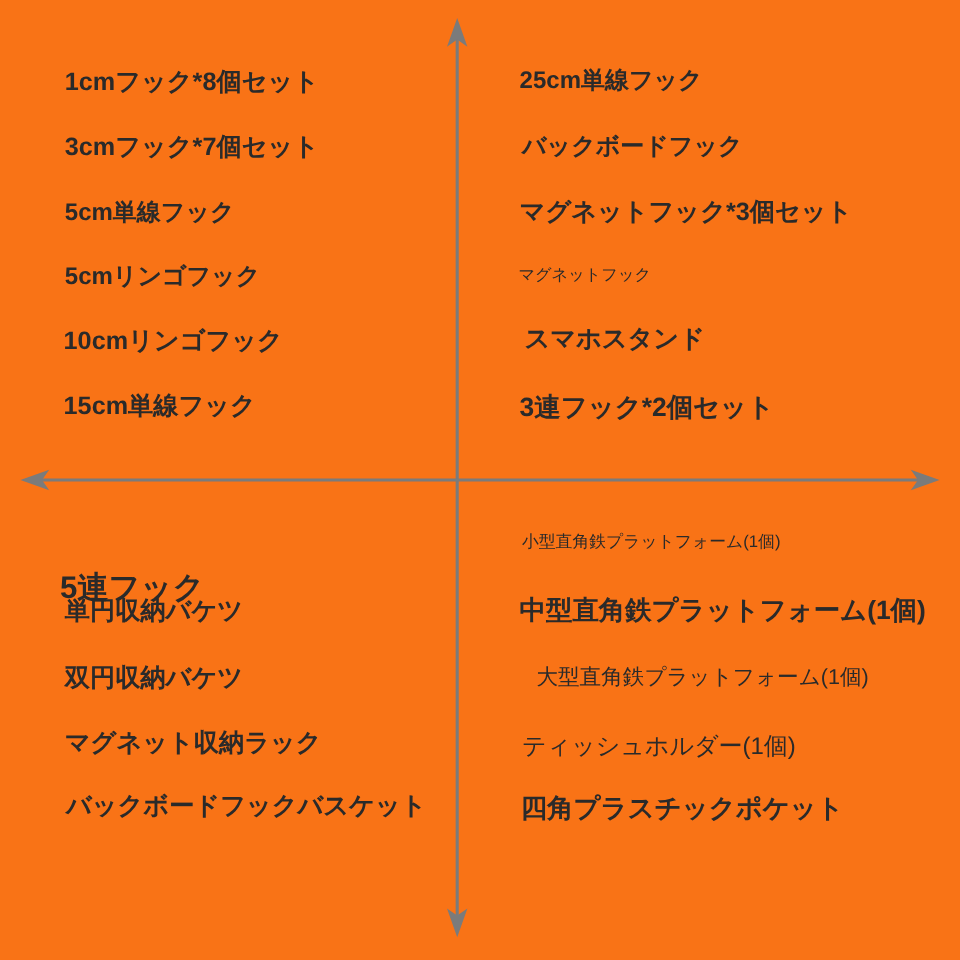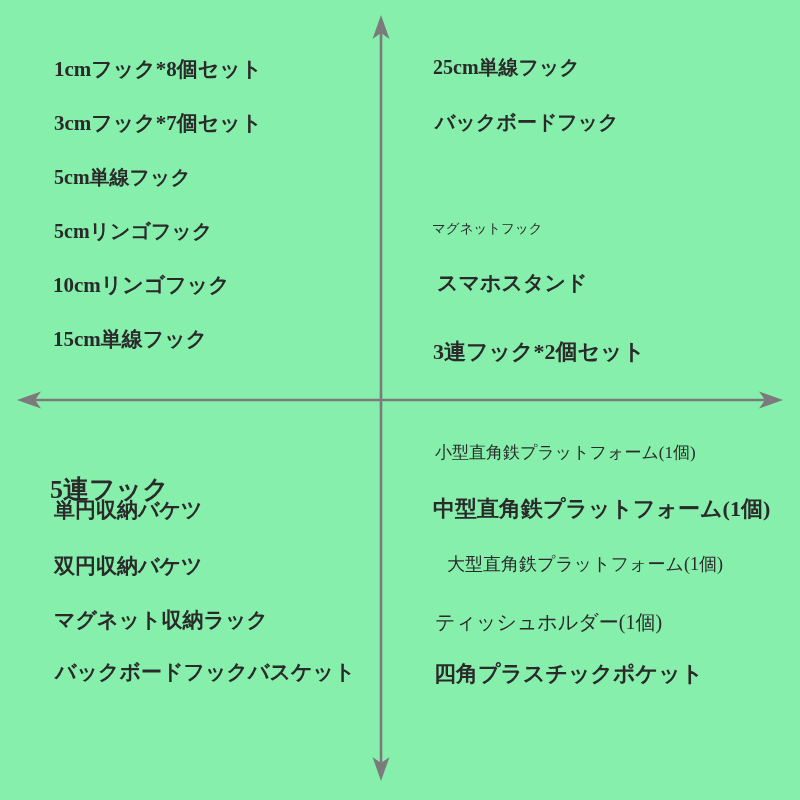--- a/index.html
+++ b/index.html
@@ -4,23 +4,23 @@
 <style>
   html, body {
     margin: 0;
     padding: 0;
     background: #ffffff;
   }
   .canvas {
     position: relative;
     width: 800px;
     height: 800px;
-    background: #86efac;
+    background: #f97316;
     overflow: hidden;
-    font-family: Liberation Serif, serif;
+    font-family: Liberation Sans, sans-serif;
     color: #2a2a2a;
   }
   .axes-svg {
     position: absolute;
     left: 0;
     top: 0;
     width: 800px;
     height: 800px;
   }
   .item {
@@ -35,29 +35,29 @@
   .tl2 { left: 54px;  top: 166px; font-size: 20px; font-weight: 600; }
   .tl3 { left: 54px;  top: 220px; font-size: 20px; font-weight: 600; }
   .tl4 { left: 53px;  top: 273px; font-size: 21px; font-weight: 600; }
   .tl5 { left: 53px;  top: 327px; font-size: 21px; font-weight: 600; }
   
   .tr0 { left: 433px; top: 56px;  font-size: 20px; font-weight: 600; }
   .tr1 { left: 435px; top: 111px; font-size: 20px; font-weight: 600; }
   .tr2 { left: 433px; top: 165px; font-size: 21px; font-weight: 600; }
   .tr3 { left: 432px; top: 221px; font-size: 13.5px; font-weight: 500; }
   .tr4 { left: 437px; top: 271px; font-size: 21px; font-weight: 600; }
-  .tr5 { left: 433px; top: 327px; font-size: 22px; font-weight: 600; margin-top: 12px; }
+  .tr5 { left: 433px; top: 327px; font-size: 22px; font-weight: 600; }
   
   .bl0 { left: 50px;  top: 441px; font-size: 26px; font-weight: 700; margin-top: 34px; }
   .bl1 { left: 54px;  top: 498px; font-size: 21px; font-weight: 600; }
   .bl2 { left: 54px;  top: 554px; font-size: 21px; font-weight: 600; }
   .bl3 { left: 54px;  top: 608px; font-size: 21px; font-weight: 600; }
   .bl4 { left: 55px;  top: 660px; font-size: 21px; font-weight: 600; }
   
-  .br0 { left: 435px; top: 443px; font-size: 17px; font-weight: 500; }
+  .br0 { left: 435px; top: 443px; font-size: 14px; font-weight: 500; }
   .br1 { left: 433px; top: 496px; font-size: 22px; font-weight: 700; }
   .br2 { left: 447px; top: 554px; font-size: 18px; font-weight: 500; }
   .br3 { left: 435px; top: 611px; font-size: 20px; font-weight: 500; }
   .br4 { left: 434px; top: 661px; font-size: 22px; font-weight: 600; }
 </style>
 </head>
 <body>
 
 <div class="canvas">
 
@@ -72,20 +72,21 @@
 
   <div class="item tl0">1cmフック*8個セット</div>
   <div class="item tl1">3cmフック*7個セット</div>
   <div class="item tl2">5cm単線フック</div>
   <div class="item tl3">5cmリンゴフック</div>
   <div class="item tl4">10cmリンゴフック</div>
   <div class="item tl5">15cm単線フック</div>
 
   <div class="item tr0">25cm単線フック</div>
   <div class="item tr1">バックボードフック</div>
+  <div class="item tr2">マグネットフック*3個セット</div>
   <div class="item tr3">マグネットフック</div>
   <div class="item tr4">スマホスタンド</div>
   <div class="item tr5">3連フック*2個セット</div>
 
   <div class="item bl0">5連フック</div>
   <div class="item bl1">単円収納バケツ</div>
   <div class="item bl2">双円収納バケツ</div>
   <div class="item bl3">マグネット収納ラック</div>
   <div class="item bl4">バックボードフックバスケット</div>
 

